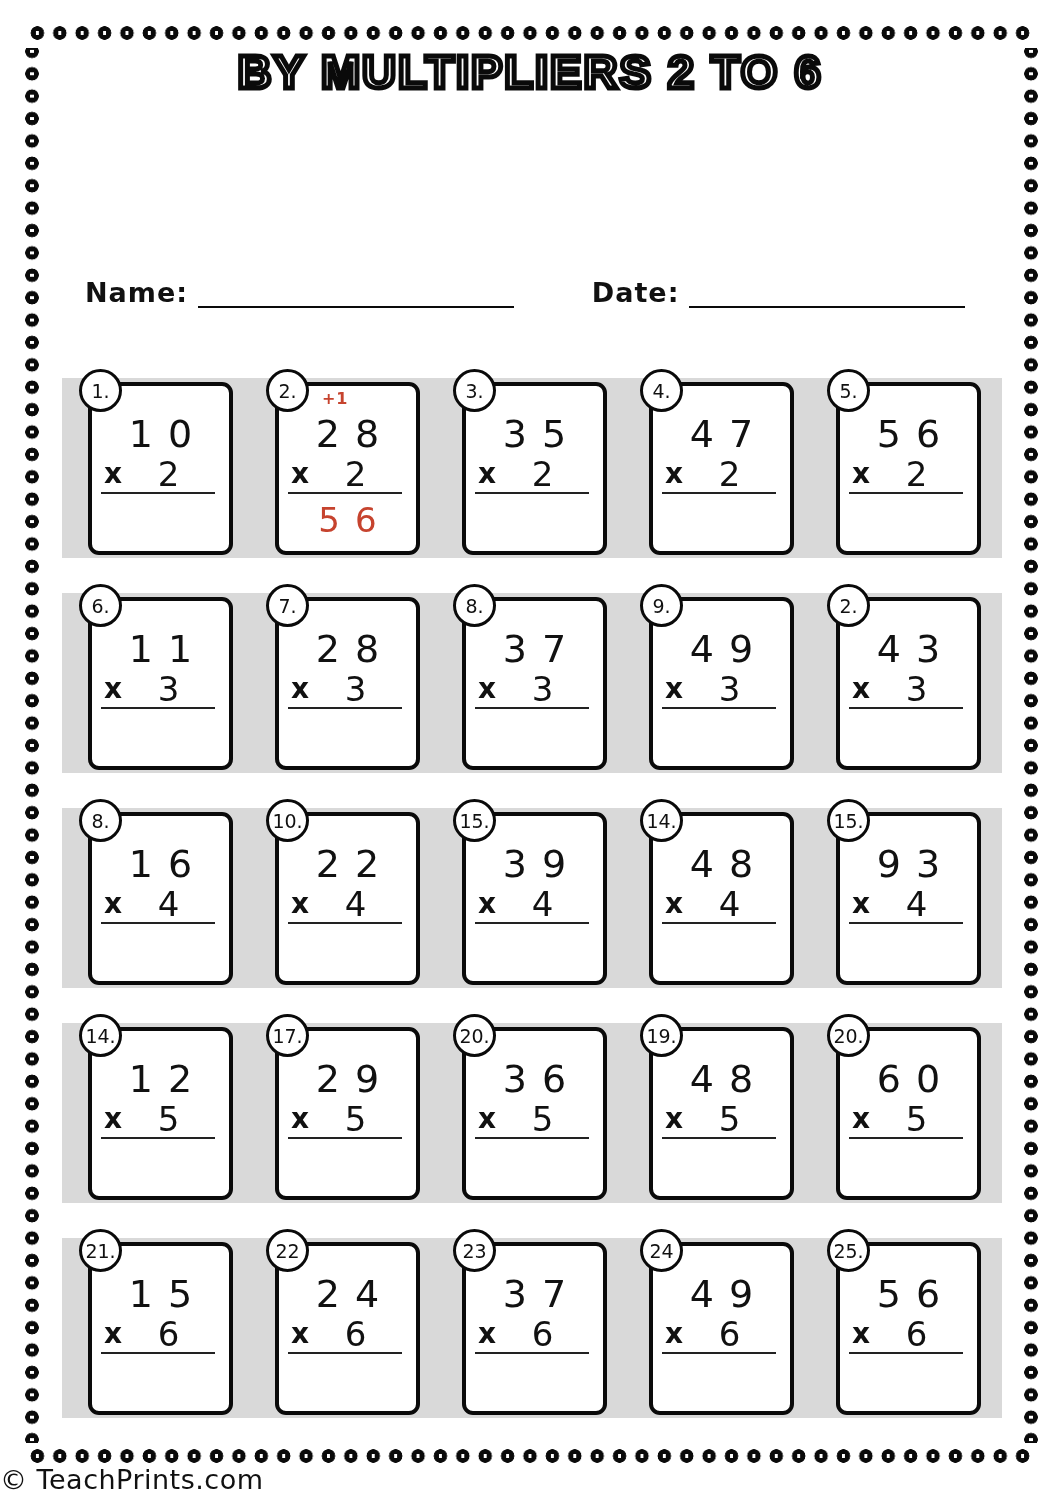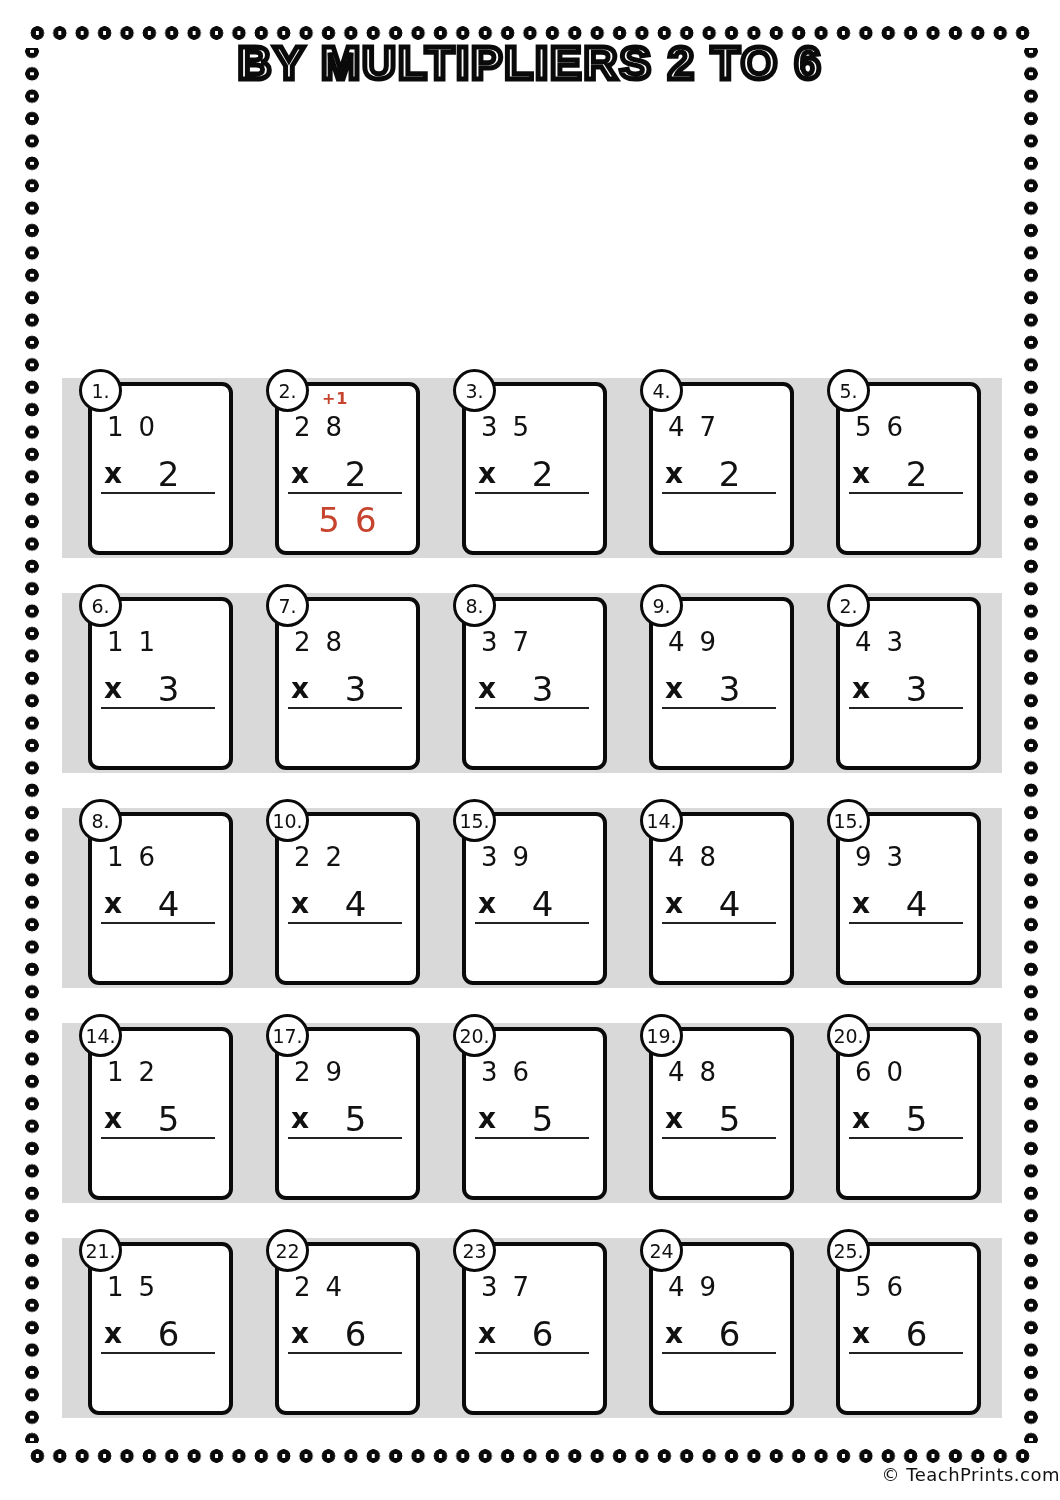--- a/index.html
+++ b/index.html
@@ -19,21 +19,21 @@
   .dots-right {left:1024px;width:14px;top:48px;height:1395px;background-size:14px 22.4px;background-position:center;}
 
   
   .title-wrap{position:absolute;top:34px;left:0;width:100%;text-align:center;}
   .outline{
     color:#ffffff;font-family:"Liberation Sans", sans-serif;font-weight:bold;
     -webkit-text-stroke:7px #0a0a0a;letter-spacing:2px;line-height:1.04;white-space:nowrap;
   }
   .title-line1{font-size:76px;}
   .title-line2{font-size:83px;margin-top:2px;}
-  .subtitle{font-size:47px;-webkit-text-stroke:5px #0a0a0a;margin-top:5px;}
+  .subtitle{font-size:47px;-webkit-text-stroke:5px #0a0a0a;margin-top:14px;}
 
   
   .name-date-row{position:absolute;top:278px;left:85px;width:880px;display:flex;align-items:flex-end;}
   .nd-label{font-size:27px;font-weight:bold;letter-spacing:1px;margin-right:10px;line-height:30px;}
   .nd-line{border-bottom:2.5px solid #0a0a0a;height:28px;display:inline-block;}
   .name-line{width:330px;margin-right:78px;}
   .date-line{width:288px;}
 
   
   .grid{position:absolute;top:378px;left:62px;width:940px;}
@@ -48,52 +48,58 @@
   .badge{
     position:absolute;top:-17px;left:-13px;width:37px;height:37px;border:3px solid #0a0a0a;
     border-radius:50%;background:#ffffff;display:flex;align-items:center;justify-content:center;
     font-size:19px;font-weight:500;z-index:2;
   }
   .carry{
     position:absolute;top:3px;left:0;right:18%;text-align:center;
     color:var(--accent-red,#c6432e);font-size:16px;font-weight:bold;letter-spacing:1px;height:20px;
   }
   .topnum{
-    position:absolute;top:26px;left:0;width:100%;
-    font-size:26px;letter-spacing:15px;padding-left:15px;box-sizing:border-box;
+    position:absolute;top:26px;left:0;width:100%;text-align:center;
+    font-size:38px;letter-spacing:15px;padding-left:15px;box-sizing:border-box;
   }
   .oprow{
     position:absolute;top:70px;left:9px;right:14px;height:36px;
     border-bottom:2.5px solid #222;display:flex;align-items:center;
   }
   .op{font-size:28px;font-weight:bold;margin-left:3px;line-height:1;}
   .mult{flex:1;text-align:center;font-size:34px;line-height:1;}
   .answer{
     position:absolute;top:114px;left:0;width:100%;text-align:center;
     color:var(--accent-red,#c6432e);font-size:34px;font-weight:500;
     letter-spacing:15px;padding-left:15px;box-sizing:border-box;
   }
 
   
-  .footer{position:absolute;top:1464px;left:0;width:100%;text-align:right;font-size:18px;letter-spacing:0.5px;}
+  .footer{position:absolute;top:1464px;left:0;width:100%;text-align:left;font-size:27px;letter-spacing:0.5px;}
 </style>
 </head>
 <body style="--accent-red: #c6432e; --band-gray: #d9d9d9; --ink: #111111;">
 
 <div class="page">
 
   <div class="dots dots-top"></div>
   <div class="dots dots-bottom"></div>
   <div class="dots dots-left"></div>
   <div class="dots dots-right"></div>
 
   <div class="title-wrap">
     <div class="subtitle outline">BY MULTIPLIERS 2 TO 6</div>
   </div>
 
+  <div class="name-date-row">
+    <span class="nd-label">Name:</span>
+    <span class="nd-line name-line"></span>
+    <span class="nd-label">Date:</span>
+    <span class="nd-line date-line"></span>
+  </div>
 
   <div class="grid">
     <div class="prow">
 
     <div class="card">
         <div class="badge">1.</div>
         <div class="carry"></div>
         <div class="topnum">10</div>
         <div class="oprow">
           <span class="op">x</span>

